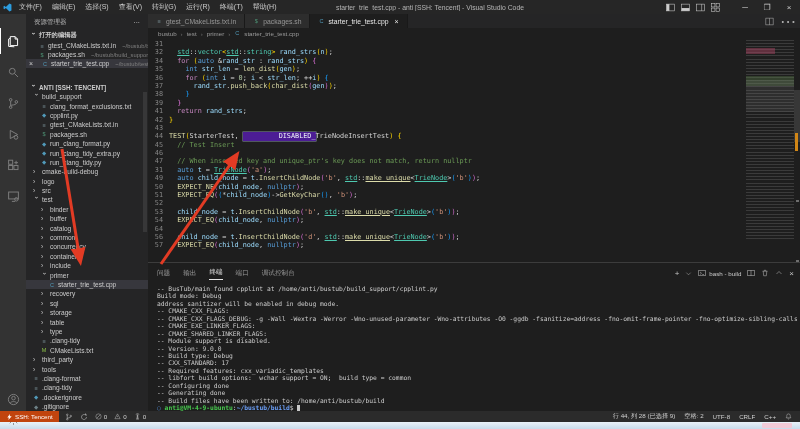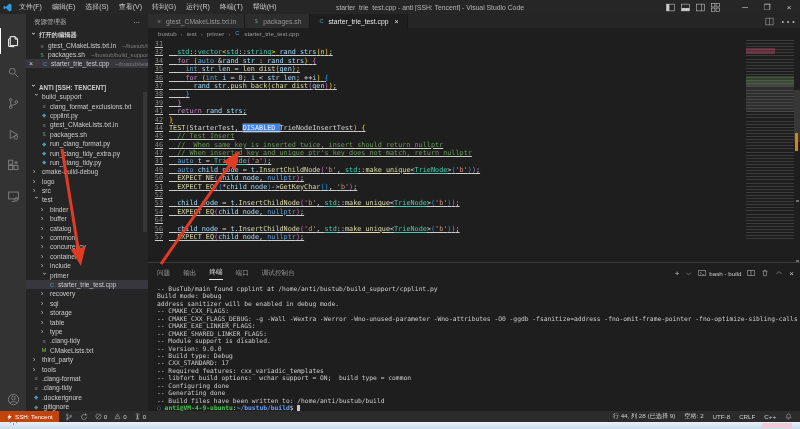--- a/index.html
+++ b/index.html
@@ -1,19 +1,19 @@
 <!DOCTYPE html>
 <html><head>
 <meta charset="utf-8">
 <style>
   html,body{margin:0;padding:0;background:#000;}
   *{box-sizing:border-box;}
   .app{position:relative;width:800px;height:429px;background:#1e1e1e;overflow:hidden;
        font-family:"Liberation Sans","DejaVu Sans",sans-serif;color:#cccccc;cursor:default;}
-  .mono{font-family:"DejaVu Sans Mono",monospace;text-decoration:underline;}
+  .mono{font-family:"DejaVu Sans Mono",monospace;}
 
   
   .titlebar{position:absolute;left:0;top:0;width:800px;height:14px;background:#262626;
             display:flex;align-items:center;font-size:7px;z-index:10;}
   .vslogo{width:14px;height:14px;display:flex;align-items:center;justify-content:center;flex:none;}
   .menus{display:flex;align-items:center;height:100%;}
   .menu-item{padding:0 5px;height:100%;display:flex;align-items:center;color:#cccccc;}
   .win-title{position:absolute;left:300px;width:260px;text-align:center;color:#b5b5b5;font-size:6.8px;
              white-space:nowrap;overflow:hidden;}
   .win-controls{position:absolute;right:0;top:0;height:14px;display:flex;align-items:center;gap:0;}
@@ -59,21 +59,21 @@
   .bc-sep{color:#6d6d6d;}
   .code{position:absolute;left:0;top:26px;width:598px;height:222px;overflow:hidden;}
   .code-line{display:flex;height:8.4px;line-height:8.5px;font-family:"DejaVu Sans Mono",monospace;font-size:6.8px;white-space:pre;}
   .ln{width:21px;text-align:right;color:#858585;padding-right:6px;flex:none;}
   .tk-k{color:#569cd6}.tk-c{color:#c586c0}.tk-t{color:#4ec9b0}
   .tk-tu{color:#4ec9b0;text-decoration:underline}
   .tk-f{color:#dcdcaa}.tk-fu{color:#dcdcaa;text-decoration:underline}
   .tk-v{color:#9cdcfe}.tk-s{color:#ce9178}.tk-n{color:#b5cea8}
   .tk-m{color:#6a9955}.tk-p{color:#d4d4d4}
   .tk-b1{color:#ffd700}.tk-b2{color:#da70d6}.tk-b3{color:#179fff}
-  .tk-hl{color:#eef3f7;background:#3b82f6;box-shadow:0 0 0 0.5px #83929d;}
+  .tk-hl{color:#eef3f7;background:#4c1d95;box-shadow:0 0 0 0.5px #83929d;padding-left:36px;}
   .minimap{position:absolute;left:598px;top:26px;width:48px;height:200px;opacity:.8;
     background:
      repeating-linear-gradient(to bottom, rgba(160,160,160,.28) 0 1px, transparent 1px 3.1px);}
   .minimap:before{content:"";position:absolute;left:0;top:36px;width:100%;height:10px;background:rgba(106,153,85,.35);}
   .minimap:after{content:"";position:absolute;left:0;top:8px;width:60%;height:6px;background:rgba(212,80,120,.45);}
   .mini-slider{position:absolute;left:598px;top:66px;width:48px;height:32px;background:rgba(121,121,121,.18);}
   .vscroll{position:absolute;left:646px;top:26px;width:6px;height:222px;}
   .vscroll .slider{position:absolute;left:0;top:50px;width:6px;height:52px;background:rgba(121,121,121,.28);}
   .vscroll .mark-o{position:absolute;left:1px;top:93px;width:3px;height:18px;background:#d18616;}
   .vscroll .mark-g1{position:absolute;left:2px;top:160px;width:3px;height:2px;background:rgba(190,190,190,.5);}
@@ -426,23 +426,24 @@
         <div class="code-line"><span class="ln">31</span></div>
         <div class="code-line"><span class="ln">32</span><span class="tk-p">  </span><span class="tk-tu">std</span><span class="tk-p">::</span><span class="tk-t">vector</span><span class="tk-b1">&lt;</span><span class="tk-tu">std</span><span class="tk-p">::</span><span class="tk-t">string</span><span class="tk-b1">&gt;</span><span class="tk-p"> </span><span class="tk-v">rand_strs</span><span class="tk-b1">(</span><span class="tk-v">n</span><span class="tk-b1">)</span><span class="tk-p">;</span></div>
         <div class="code-line"><span class="ln">34</span><span class="tk-p">  </span><span class="tk-c">for</span><span class="tk-p"> </span><span class="tk-b1">(</span><span class="tk-k">auto</span><span class="tk-p"> &amp;</span><span class="tk-v">rand_str</span><span class="tk-p"> : </span><span class="tk-v">rand_strs</span><span class="tk-b1">)</span><span class="tk-p"> </span><span class="tk-b2">{</span></div>
         <div class="code-line"><span class="ln">35</span><span class="tk-p">    </span><span class="tk-k">int</span><span class="tk-p"> </span><span class="tk-v">str_len</span><span class="tk-p"> = </span><span class="tk-f">len_dist</span><span class="tk-b1">(</span><span class="tk-v">gen</span><span class="tk-b1">)</span><span class="tk-p">;</span></div>
         <div class="code-line"><span class="ln">36</span><span class="tk-p">    </span><span class="tk-c">for</span><span class="tk-p"> </span><span class="tk-b1">(</span><span class="tk-k">int</span><span class="tk-p"> </span><span class="tk-v">i</span><span class="tk-p"> = </span><span class="tk-n">0</span><span class="tk-p">; </span><span class="tk-v">i</span><span class="tk-p"> &lt; </span><span class="tk-v">str_len</span><span class="tk-p">; ++</span><span class="tk-v">i</span><span class="tk-b1">)</span><span class="tk-p"> </span><span class="tk-b3">{</span></div>
         <div class="code-line"><span class="ln">37</span><span class="tk-p">      </span><span class="tk-v">rand_str</span><span class="tk-p">.</span><span class="tk-f">push_back</span><span class="tk-b1">(</span><span class="tk-f">char_dist</span><span class="tk-b2">(</span><span class="tk-v">gen</span><span class="tk-b2">)</span><span class="tk-b1">)</span><span class="tk-p">;</span></div>
         <div class="code-line"><span class="ln">38</span><span class="tk-p">    </span><span class="tk-b3">}</span></div>
         <div class="code-line"><span class="ln">39</span><span class="tk-p">  </span><span class="tk-b2">}</span></div>
         <div class="code-line"><span class="ln">41</span><span class="tk-p">  </span><span class="tk-c">return</span><span class="tk-p"> </span><span class="tk-v">rand_strs</span><span class="tk-p">;</span></div>
         <div class="code-line"><span class="ln">42</span><span class="tk-b1">}</span></div>
+        <div class="code-line"><span class="ln">43</span></div>
         <div class="code-line"><span class="ln">44</span><span class="tk-f">TEST</span><span class="tk-b1">(</span><span class="tk-p">StarterTest, </span><span class="tk-hl">DISABLED_</span><span class="tk-p">TrieNodeInsertTest</span><span class="tk-b1">)</span><span class="tk-p"> </span><span class="tk-b1">{</span></div>
         <div class="code-line"><span class="ln">45</span><span class="tk-m">  // Test Insert</span></div>
-        <div class="code-line"><span class="ln">46</span><span class="tk-m">  //  When same key is inserted twice, insert should return nullptr</span></div>
+        <div class="code-line"><span class="ln">46</span></div>
         <div class="code-line"><span class="ln">47</span><span class="tk-m">  // When inserted key and unique_ptr's key does not match, return nullptr</span></div>
         <div class="code-line"><span class="ln">31</span><span class="tk-p">  </span><span class="tk-k">auto</span><span class="tk-p"> </span><span class="tk-v">t</span><span class="tk-p"> = </span><span class="tk-tu">TrieNode</span><span class="tk-b2">(</span><span class="tk-s">'a'</span><span class="tk-b2">)</span><span class="tk-p">;</span></div>
         <div class="code-line"><span class="ln">49</span><span class="tk-p">  </span><span class="tk-k">auto</span><span class="tk-p"> </span><span class="tk-v">child_node</span><span class="tk-p"> = </span><span class="tk-v">t</span><span class="tk-p">.</span><span class="tk-f">InsertChildNode</span><span class="tk-b2">(</span><span class="tk-s">'b'</span><span class="tk-p">, </span><span class="tk-tu">std</span><span class="tk-p">::</span><span class="tk-fu">make_unique</span><span class="tk-p">&lt;</span><span class="tk-tu">TrieNode</span><span class="tk-p">&gt;</span><span class="tk-b3">(</span><span class="tk-s">'b'</span><span class="tk-b3">)</span><span class="tk-b2">)</span><span class="tk-p">;</span></div>
         <div class="code-line"><span class="ln">50</span><span class="tk-p">  </span><span class="tk-f">EXPECT_NE</span><span class="tk-b2">(</span><span class="tk-v">child_node</span><span class="tk-p">, </span><span class="tk-k">nullptr</span><span class="tk-b2">)</span><span class="tk-p">;</span></div>
         <div class="code-line"><span class="ln">51</span><span class="tk-p">  </span><span class="tk-f">EXPECT_EQ</span><span class="tk-b2">(</span><span class="tk-b3">(</span><span class="tk-p">*</span><span class="tk-v">child_node</span><span class="tk-b3">)</span><span class="tk-p">-&gt;</span><span class="tk-f">GetKeyChar</span><span class="tk-b3">()</span><span class="tk-p">, </span><span class="tk-s">'b'</span><span class="tk-b2">)</span><span class="tk-p">;</span></div>
         <div class="code-line"><span class="ln">52</span></div>
         <div class="code-line"><span class="ln">53</span><span class="tk-p">  </span><span class="tk-v">child_node</span><span class="tk-p"> = </span><span class="tk-v">t</span><span class="tk-p">.</span><span class="tk-f">InsertChildNode</span><span class="tk-b2">(</span><span class="tk-s">'b'</span><span class="tk-p">, </span><span class="tk-tu">std</span><span class="tk-p">::</span><span class="tk-fu">make_unique</span><span class="tk-p">&lt;</span><span class="tk-tu">TrieNode</span><span class="tk-p">&gt;</span><span class="tk-b3">(</span><span class="tk-s">'b'</span><span class="tk-b3">)</span><span class="tk-b2">)</span><span class="tk-p">;</span></div>
         <div class="code-line"><span class="ln">54</span><span class="tk-p">  </span><span class="tk-f">EXPECT_EQ</span><span class="tk-b2">(</span><span class="tk-v">child_node</span><span class="tk-p">, </span><span class="tk-k">nullptr</span><span class="tk-b2">)</span><span class="tk-p">;</span></div>
         <div class="code-line"><span class="ln">64</span></div>
         <div class="code-line"><span class="ln">56</span><span class="tk-p">  </span><span class="tk-v">child_node</span><span class="tk-p"> = </span><span class="tk-v">t</span><span class="tk-p">.</span><span class="tk-f">InsertChildNode</span><span class="tk-b2">(</span><span class="tk-s">'d'</span><span class="tk-p">, </span><span class="tk-tu">std</span><span class="tk-p">::</span><span class="tk-fu">make_unique</span><span class="tk-p">&lt;</span><span class="tk-tu">TrieNode</span><span class="tk-p">&gt;</span><span class="tk-b3">(</span><span class="tk-s">'b'</span><span class="tk-b3">)</span><span class="tk-b2">)</span><span class="tk-p">;</span></div>

